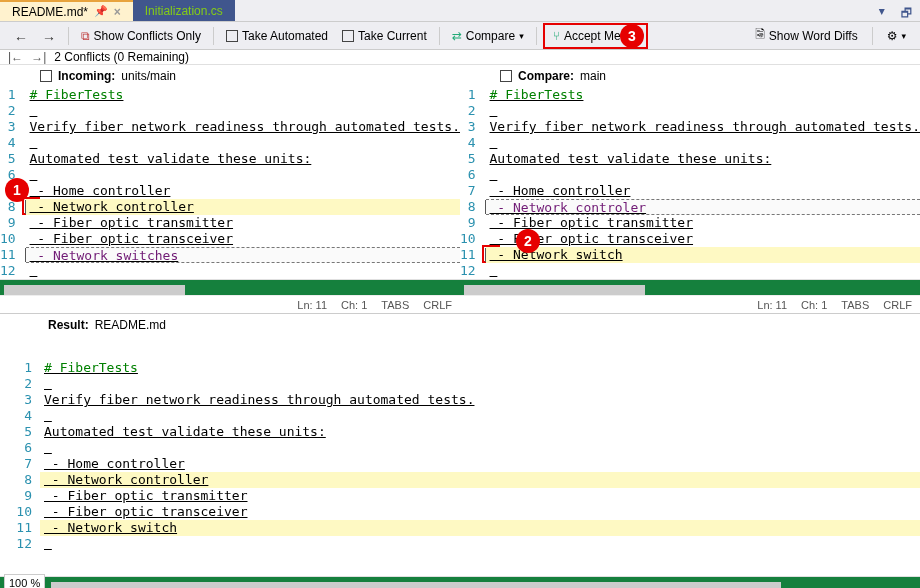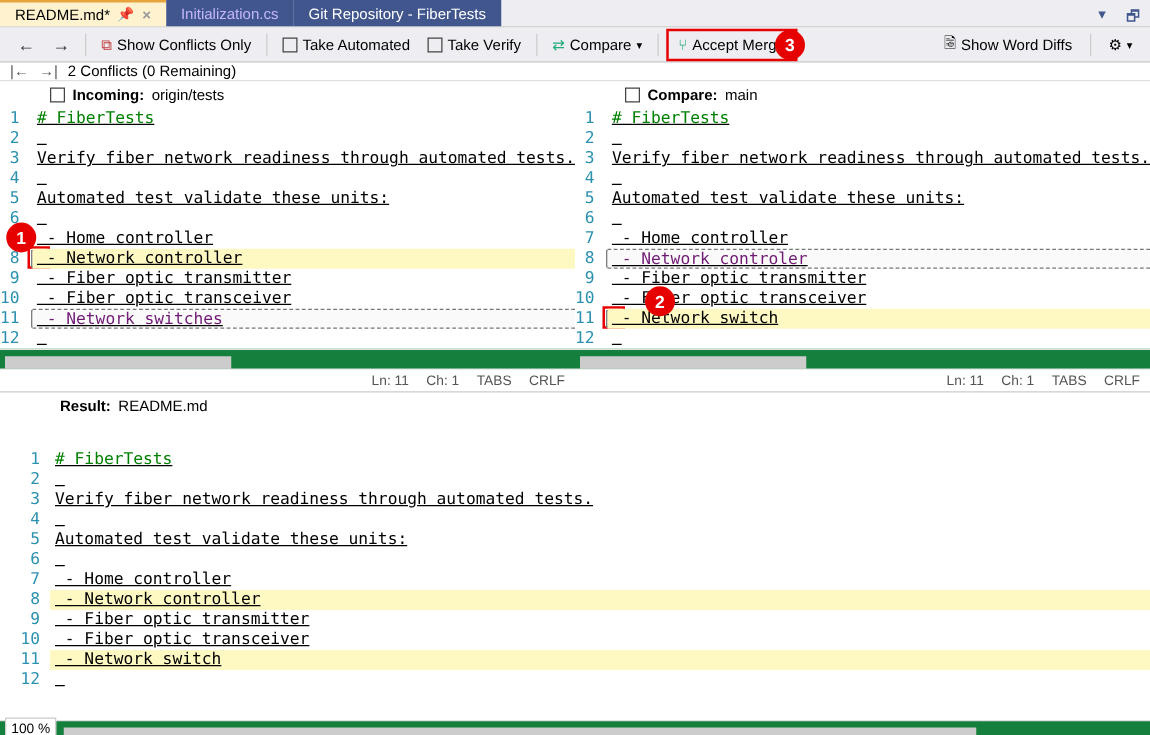--- a/index.html
+++ b/index.html
@@ -47,25 +47,22 @@
 </style>
 </head>
 <body>
 
 <div class="tabs">
   <div class="tab active">
     <span>README.md*</span>
     <span class="pin">📌</span>
     <span class="tab-close">×</span>
   </div>
-  <div class="tab" style="background:#40568d;color:#c4b5fd">
+  <div class="tab" style="background:#40568d;color:#84cc16">
     <span>Initialization.cs</span>
-  </div>
-  <div class="tab" style="background:#40568d;color:#fff">
-    <span>Git Repository - FiberTests</span>
   </div>
   <div style="flex:1"></div>
   <span style="padding:4px 8px;color:#40568d">▾</span>
   <span style="padding:4px 8px;color:#40568d">🗗</span>
 </div>
 
 <div class="toolbar" style="position:relative">
   <span class="navarrow">←</span>
   <span class="navarrow">→</span>
   <span class="sep"></span>
@@ -73,21 +70,21 @@
       <span style="color:#c04040">⧉</span>
       <span>Show Conflicts Only</span>
     </span>
   <span class="sep"></span>
   <span class="tbtn">
       <span class="sqicon"></span>
       <span>Take Automated</span>
     </span>
   <span class="tbtn">
       <span class="sqicon"></span>
-      <span>Take Verify</span>
+      <span>Take Current</span>
     </span>
   <span class="sep"></span>
   <span class="tbtn dropdown-caret">
       <span style="color:#2a7">⇄</span>
       <span>Compare</span>
     </span>
   <span class="sep"></span>
   <span class="accept-box">
     <span class="tbtn">
         <span style="color:#2a7">⑂</span>
@@ -114,21 +111,21 @@
 </div>
 
 <div class="panes pane-rel">
   <div class="circle-num" style="left:5px;top:113px">1</div>
   <div class="circle-num" style="left:516px;top:164px">2</div>
 
   <div class="pane">
     <div class="pane-header">
       <span class="sqicon"></span>
       <b>Incoming:</b>
-      <span>origin/tests</span>
+      <span>units/main</span>
     </div>
     <div class="editor">
       <div class="gutter" id="gut-inc">
           <div class="gline">1</div>
           <div class="gline">2</div>
           <div class="gline">3</div>
           <div class="gline">4</div>
           <div class="gline">5</div>
           <div class="gline">6</div>
           <div class="gline">7</div>

